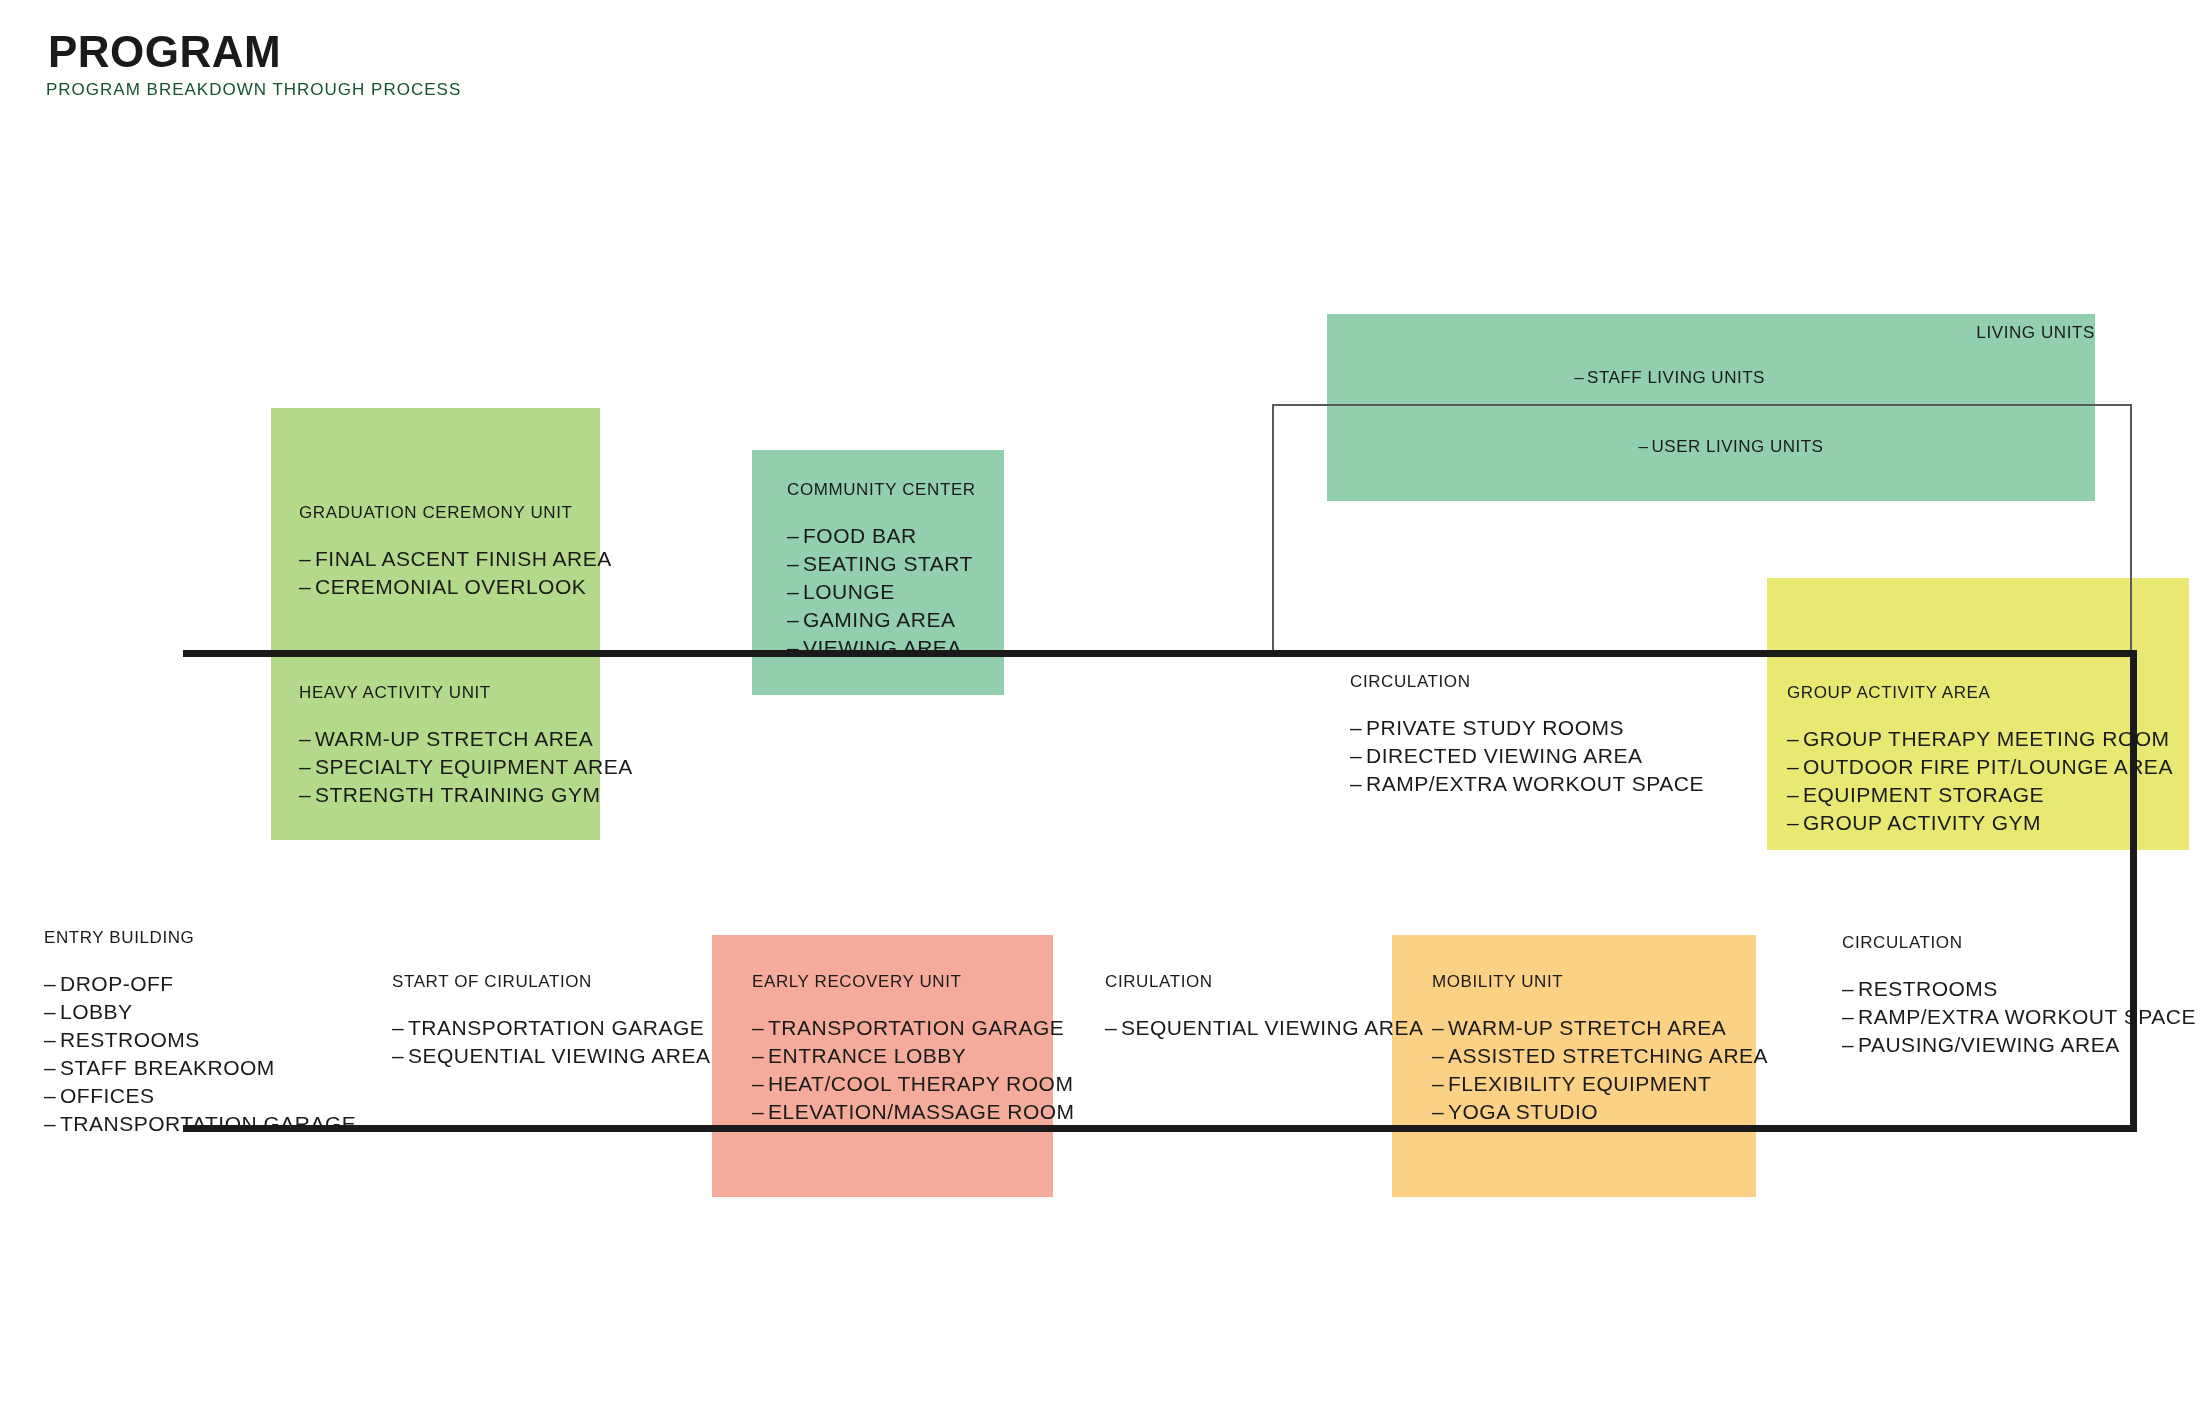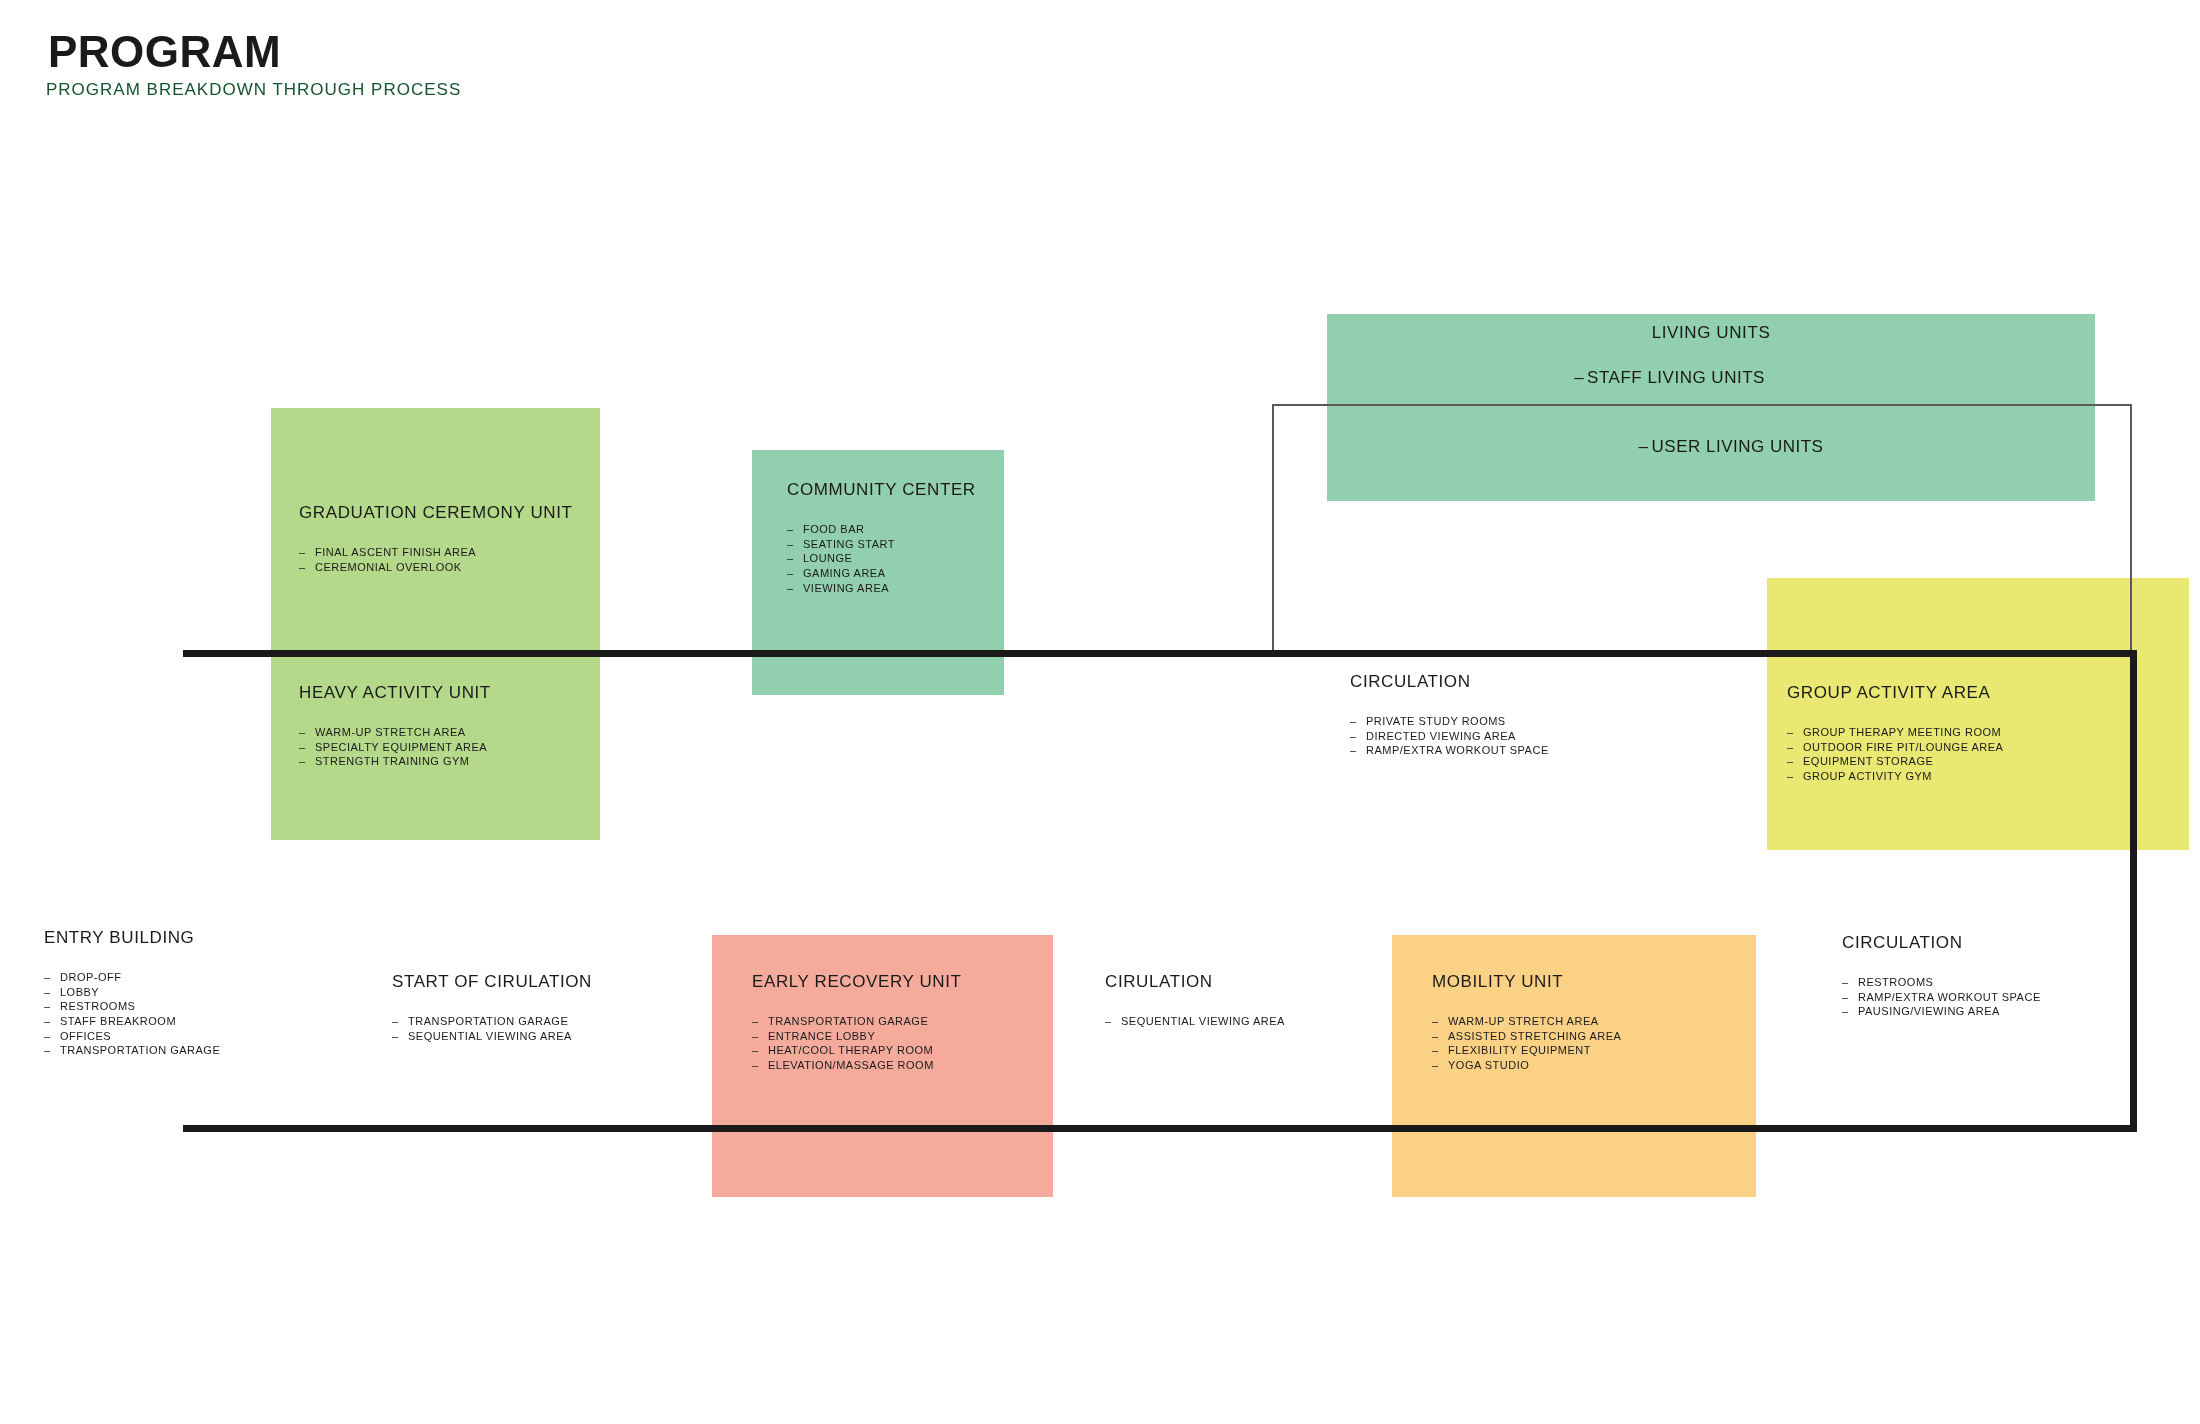--- a/index.html
+++ b/index.html
@@ -66,21 +66,21 @@
   .group { position: absolute; }
   .group-heading {
     font-size: 17px;
     letter-spacing: 0.6px;
     margin: 0 0 22px 0;
     white-space: nowrap;
     font-weight: 400;
   }
   .group-list { margin: 0; padding: 0; list-style: none; }
   .group-list li {
-    font-size: 11px;
+    font-size: 21px;
     letter-spacing: 0.5px;
     line-height: 1.33;
     white-space: nowrap;
   }
   .dash { display: inline-block; width: 16px; }
   .group-centered { text-align: center; }
 </style>
 </head>
 <body>
 
@@ -131,21 +131,21 @@
     <ul class="group-list">
       <li><span class="dash">–</span><span>FOOD BAR</span></li>
       <li><span class="dash">–</span><span>SEATING START</span></li>
       <li><span class="dash">–</span><span>LOUNGE</span></li>
       <li><span class="dash">–</span><span>GAMING AREA</span></li>
       <li><span class="dash">–</span><span>VIEWING AREA</span></li>
     </ul>
   </div>
 
   <div class="group" style="left:1327px; top:323px; width:768px;">
-    <div class="group-heading group-centered" style="margin-bottom:8px;">LIVING UNITS</div>
+    <div class="group-heading group-centered" style="margin-bottom:8px;text-align:right;">LIVING UNITS</div>
   </div>
   <div class="group" style="left:1327px; top:368px; width:682px; text-align:center;">
     <span style="font-size:17px; letter-spacing:0.5px;">
       <span class="dash">–</span><span>STAFF LIVING UNITS</span>
     </span>
   </div>
   <div class="group" style="left:1327px; top:437px; width:805px; text-align:center;">
     <span style="font-size:17px; letter-spacing:0.5px;">
       <span class="dash">–</span><span>USER LIVING UNITS</span>
     </span>

